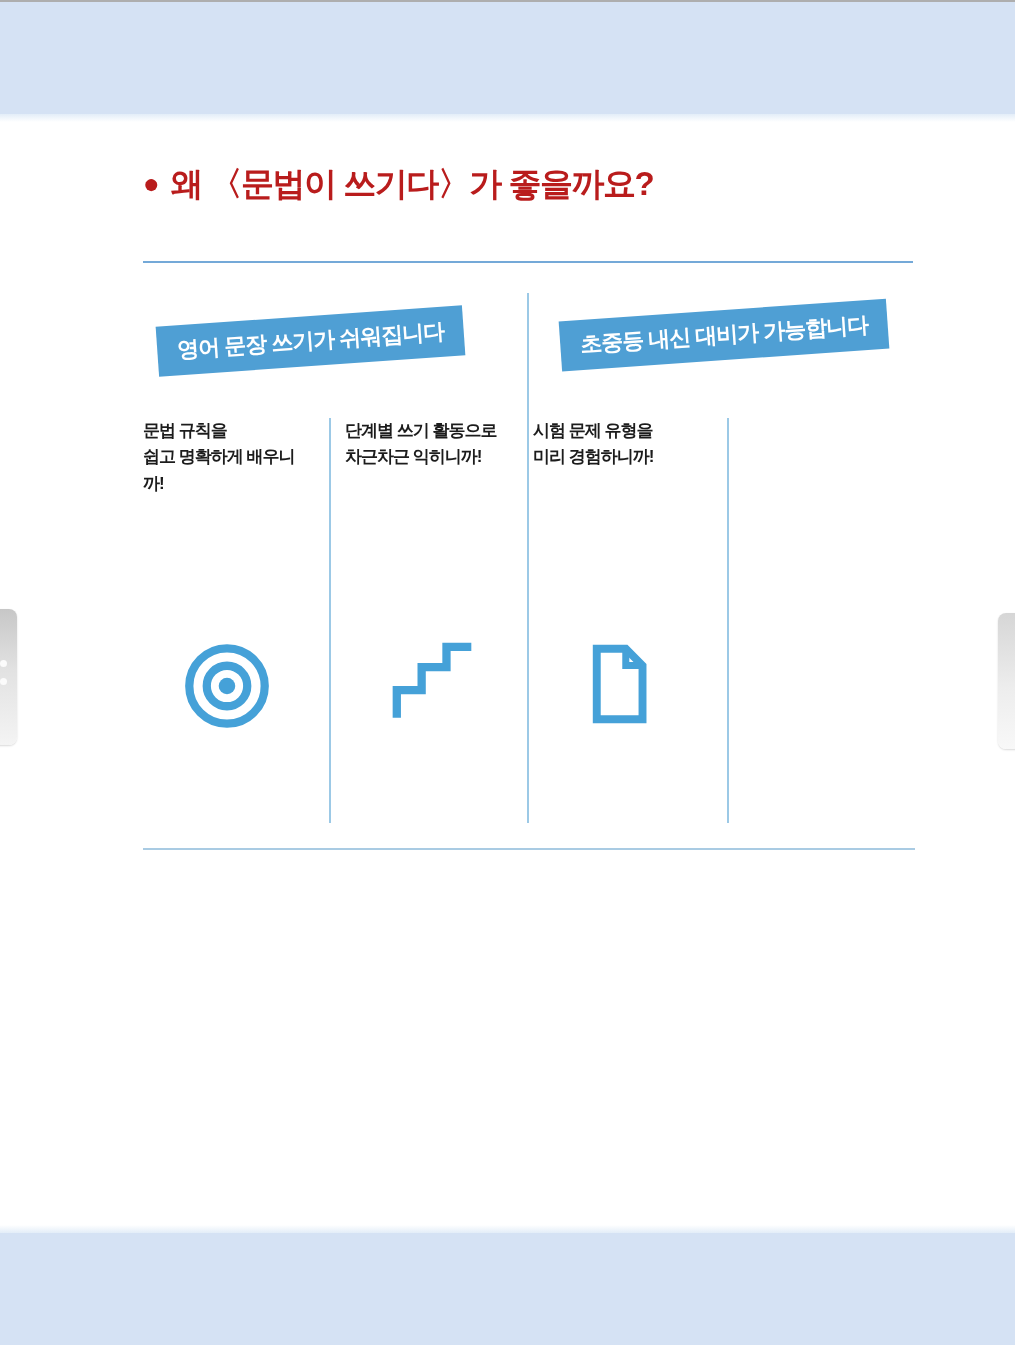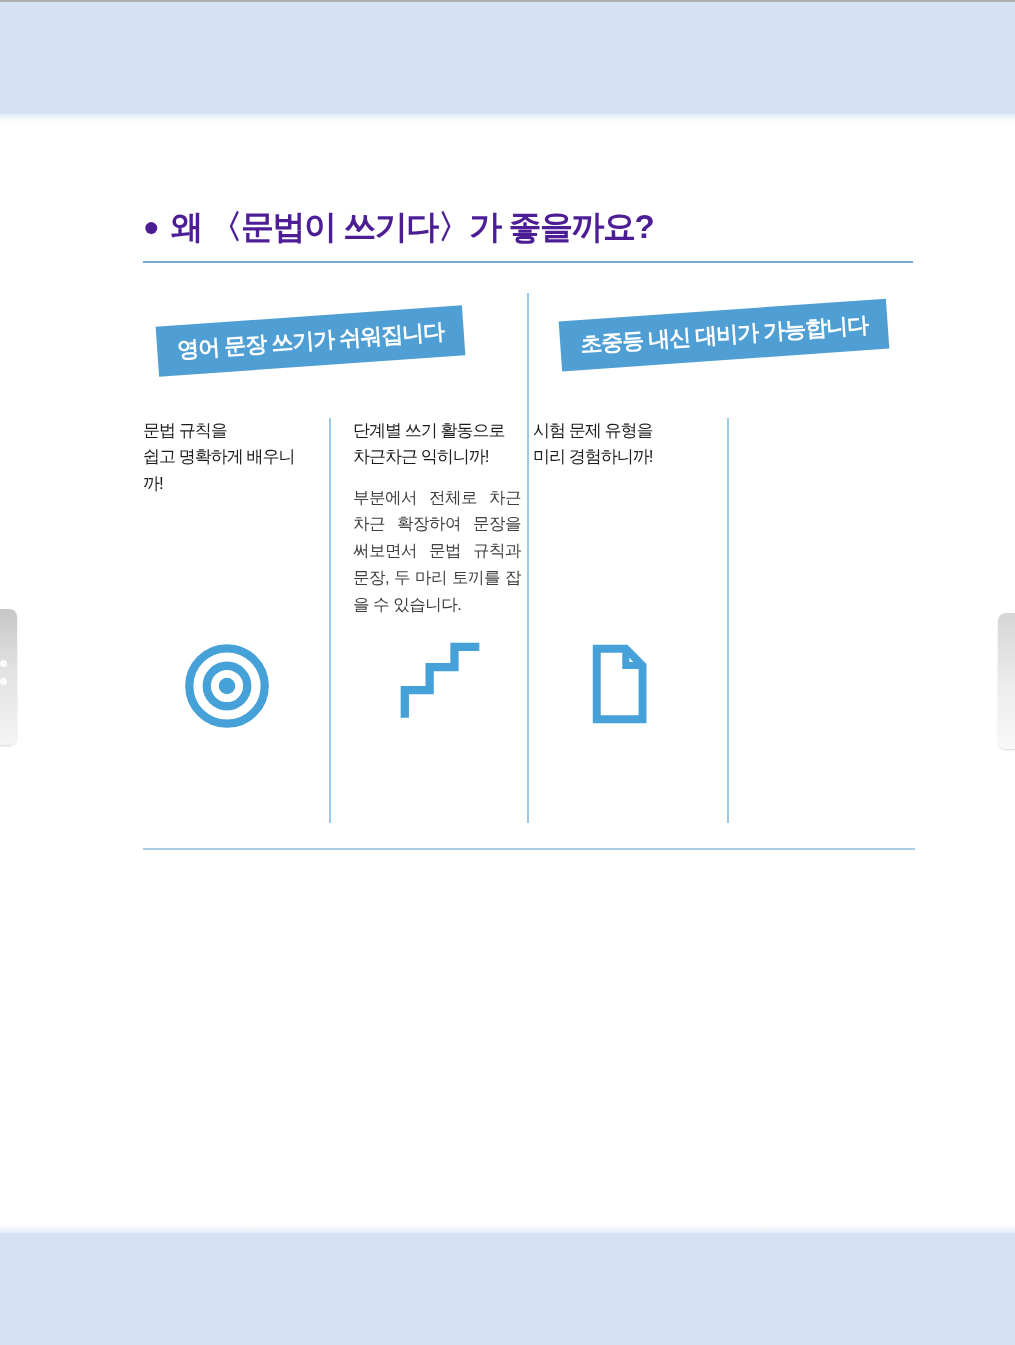--- a/index.html
+++ b/index.html
@@ -26,22 +26,22 @@
     position: absolute; top: 1233px; left: 0; width: 100%; height: 112px;
     background: #d5e2f4;
   }
   .bottom-band-fade {
     position: absolute; top: 1225px; left: 0; width: 100%; height: 8px;
     background: linear-gradient(to top, #e3edf8, #ffffff);
   }
 
   .page-title {
     position: absolute; left: 143px; top: 162px; width: 800px;
-    color: #4c1d95; font-size: 33px; font-weight: bold;
-    letter-spacing: -1.5px; white-space: nowrap; margin-top: 43px;
+    color: #b91c1c; font-size: 33px; font-weight: bold;
+    letter-spacing: -1.5px; white-space: nowrap;
   }
   .page-title .bullet { font-size: 28px; margin-right: 12px; vertical-align: 2px; }
 
   .divider-top {
     position: absolute; left: 143px; top: 261px; width: 770px; height: 2px;
     background: #74a9d8;
   }
   .divider-bottom {
     position: absolute; left: 143px; top: 848px; width: 772px; height: 2px;
     background: #a9cbe3;
@@ -53,26 +53,26 @@
     font-size: 22px; font-weight: bold; letter-spacing: -1px;
     padding: 10px 20px; white-space: nowrap;
     transform: rotate(-4deg); transform-origin: center;
   }
   .banner-1 { left: 157px; top: 316px; }
   .banner-2 { left: 560px; top: 310px; }
 
   .columns { position: absolute; left: 143px; top: 418px; width: 770px; height: 405px; }
   .col { position: absolute; top: 0; width: 168px; height: 405px; }
   .col-1 { left: 0; }
-  .col-2 { left: 210px; }
+  .col-2 { left: 202px; }
   .col-3 { left: 390px; }
   .col-4 { left: 602px; }
 
   .col-heading {
-    font-size: 17px; font-weight: normal; color: #1c1c1c;
+    font-size: 17px; font-weight: bold; color: #1c1c1c;
     line-height: 1.55; letter-spacing: -1px; white-space: pre-line;
     margin-bottom: 13px;
   }
   .col-body {
     font-size: 16.5px; color: #3f3f3f; line-height: 1.62;
     letter-spacing: -0.5px; text-align: justify; word-break: break-all;
   }
   .col-icon {
     position: absolute; left: 0; top: 222px; width: 100%;
     display: flex; justify-content: center; align-items: flex-start;
@@ -129,21 +129,20 @@
         <circle cx="50" cy="50" r="41" fill="none" stroke="#45a1d8" stroke-width="9"></circle>
         <circle cx="50" cy="50" r="22" fill="none" stroke="#45a1d8" stroke-width="9"></circle>
         <circle cx="50" cy="50" r="9" fill="#45a1d8"></circle>
       </svg>
     </div>
   </div>
 
   <div class="col col-2">
     <div class="col-heading">단계별 쓰기 활동으로
 차근차근 익히니까!</div>
-    <div class="col-body">부분에서 전체로 차근차근 확장하여 문장을 써보면서 문법 규칙과 문장, 두 마리 토끼를 잡을 수 있습니다.</div>
     <div class="col-icon">
       <svg width="92" height="80" viewBox="0 0 100 86">
         <polyline points="15,84 15,54 42,54 42,29 69,29 69,7 96,7" fill="none" stroke="#45a1d8" stroke-width="9" stroke-linecap="butt"></polyline>
       </svg>
     </div>
   </div>
 
   <div class="col col-3">
     <div class="col-heading">시험 문제 유형을
 미리 경험하니까!</div>

